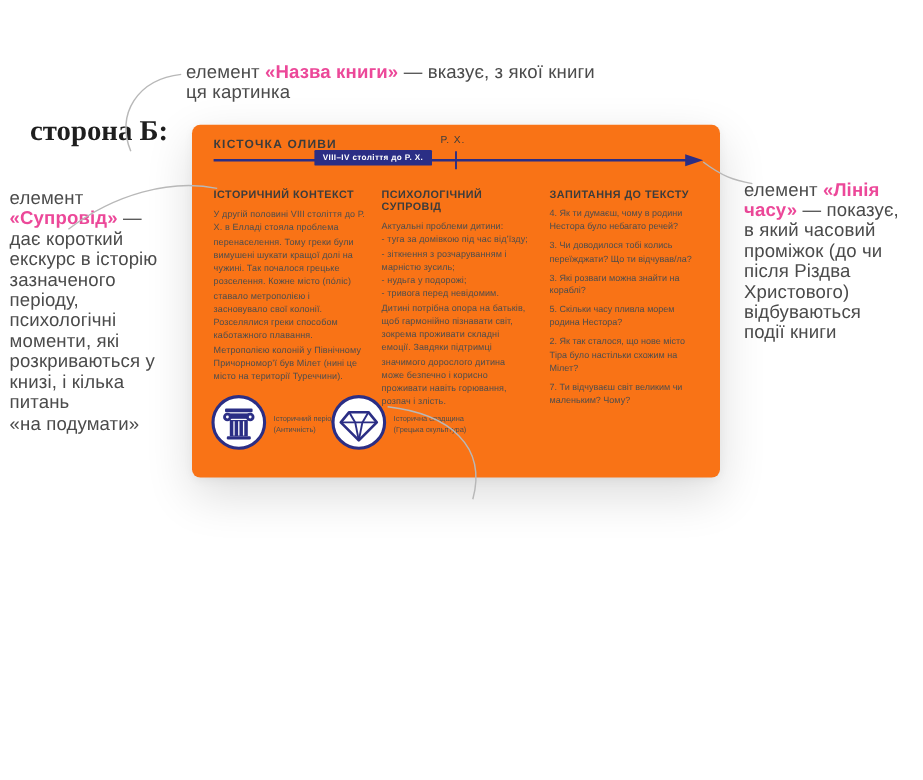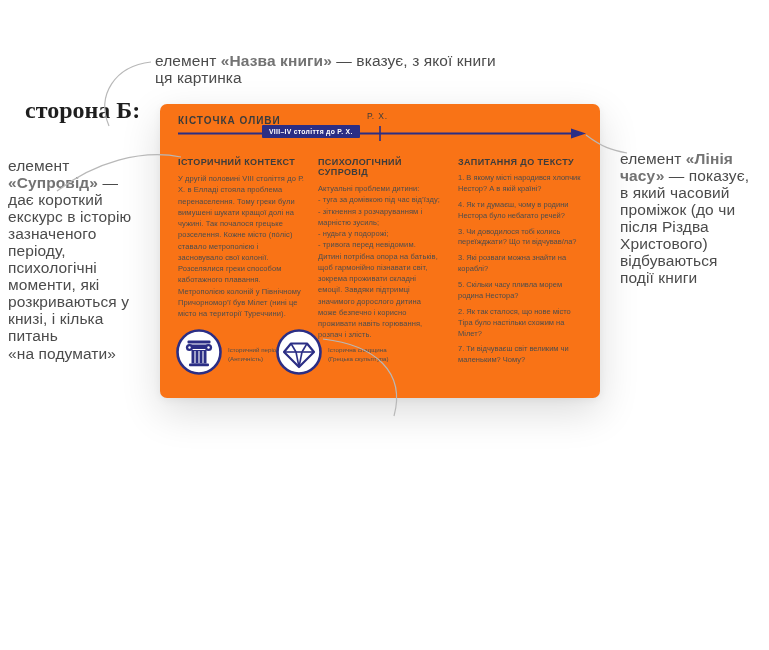--- a/index.html
+++ b/index.html
@@ -1,21 +1,21 @@
 <!DOCTYPE html>
 <html><head>
 <meta charset="utf-8">
 <style>
   html,body{margin:0;padding:0;background:#ffffff;}
   .page{position:relative;width:769px;height:650px;background:#ffffff;overflow:hidden;
         font-family:"Liberation Sans",sans-serif;}
 
   
   .ann{position:absolute;font-size:15.5px;line-height:1.1;color:#4b4b4b;letter-spacing:0.1px;}
-  .ann b{color:#737373;font-weight:700;}
+  .ann b{color:#ec4899;font-weight:700;}
   .ann-top{left:155px;top:52px;width:348px;}
   .ann-left{left:8px;top:157px;width:130px;}
   .ann-right{left:620px;top:150px;width:130px;}
   .ann-bottom{left:155px;top:413px;width:420px;}
 
   .side-label{position:absolute;left:25px;top:97px;margin:0;
               font-family:"Liberation Serif",serif;font-size:24px;font-weight:700;color:#1e1e1e;}
 
   
   .card{position:absolute;left:160px;top:104px;width:440px;height:294px;background:#f97316;
@@ -85,21 +85,20 @@
       <div class="col-body prewrap">Актуальні проблеми дитини:
 - туга за домівкою під час від’їзду;
 - зіткнення з розчаруванням і марністю зусиль;
 - нудьга у подорожі;
 - тривога перед невідомим.
 Дитині потрібна опора на батьків, щоб гармонійно пізнавати світ, зокрема проживати складні емоції. Завдяки підтримці значимого дорослого дитина може безпечно і корисно проживати навіть горювання, розпач і злість.</div>
     </div>
 
     <div class="col col3">
       <div class="col-heading">ЗАПИТАННЯ ДО ТЕКСТУ</div>
-      <div class="q">1. В якому місті народився хлопчик Нестор? А в якій країні?</div>
       <div class="q">4. Як ти думаєш, чому в родини Нестора було небагато речей?</div>
       <div class="q">3. Чи доводилося тобі колись переїжджати? Що ти відчував/ла?</div>
       <div class="q">3. Які розваги можна знайти на кораблі?</div>
       <div class="q">5. Скільки часу пливла морем родина Нестора?</div>
       <div class="q">2. Як так сталося, що нове місто Тіра було настільки схожим на Мілет?</div>
       <div class="q">7. Ти відчуваєш світ великим чи маленьким? Чому?</div>
     </div>
 
     <span class="hint-icon h1">
       <svg width="48" height="48" viewBox="0 0 48 48">

